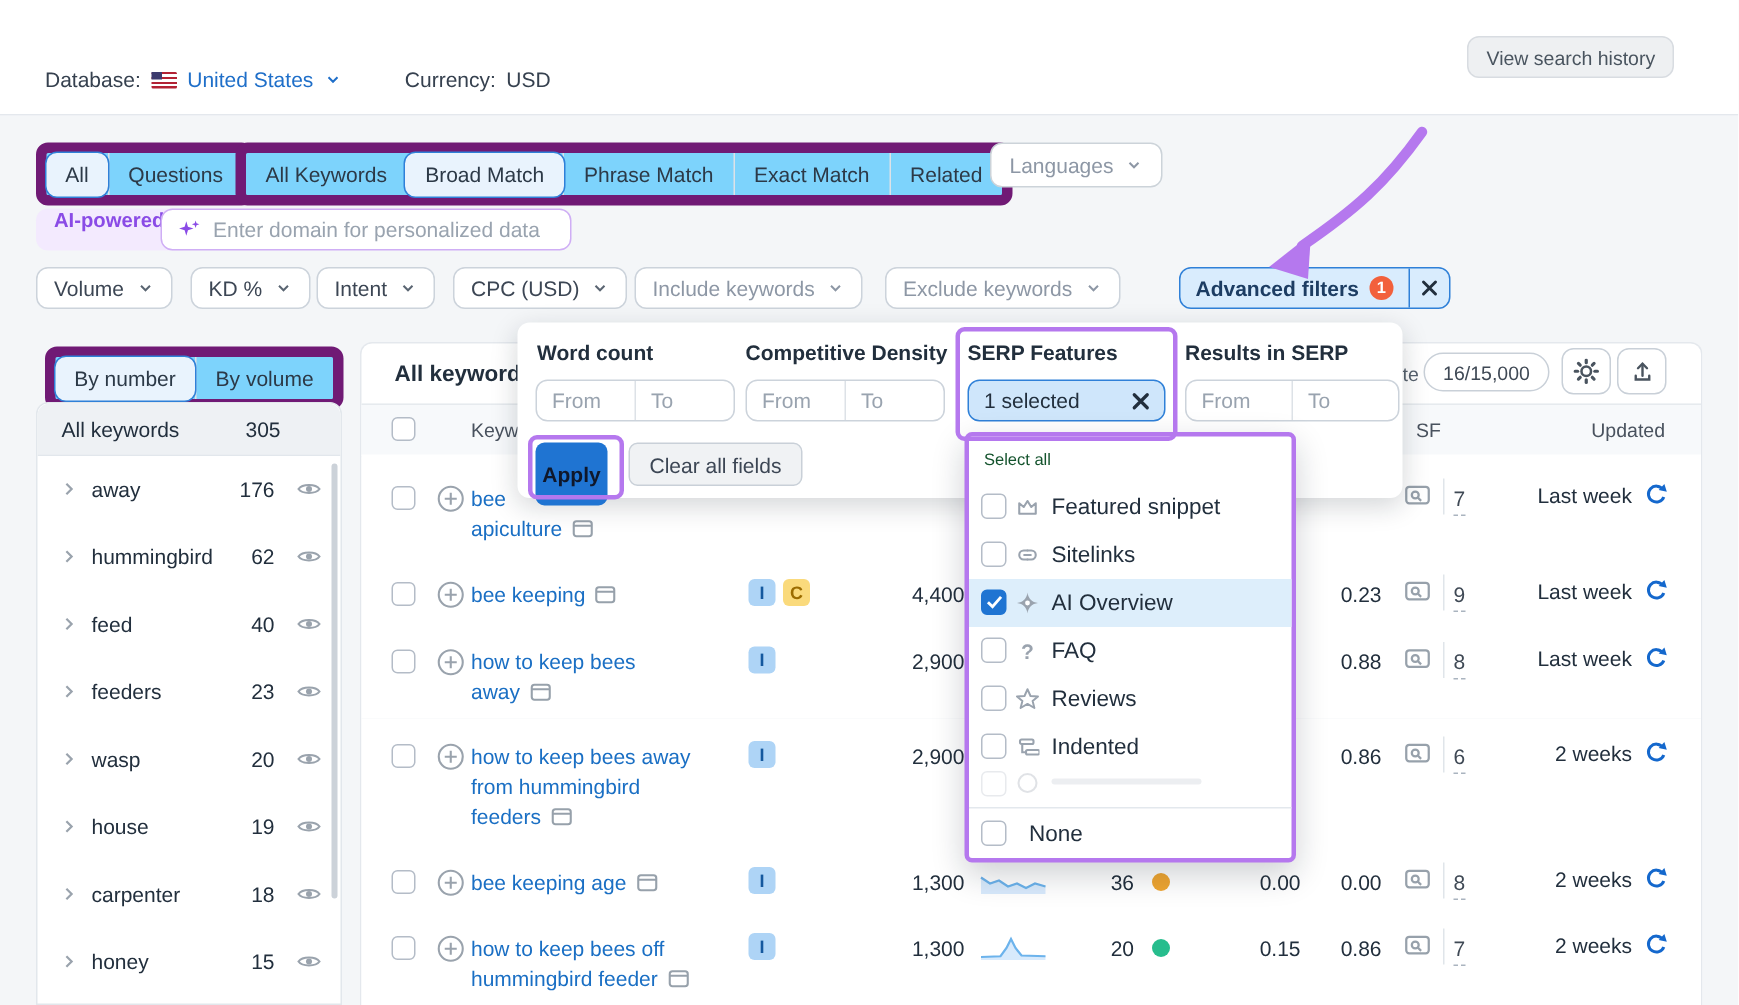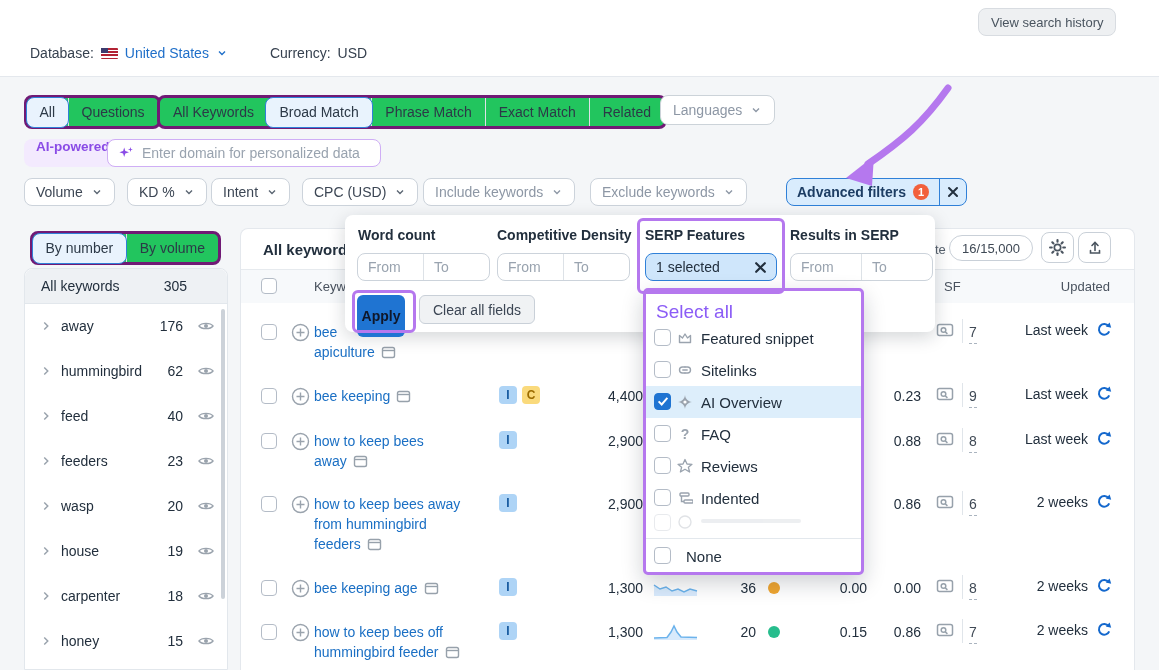--- a/index.html
+++ b/index.html
@@ -14,21 +14,21 @@
   .title .q{color:#98a2b0;font-weight:600;margin-left:8px}
   .sub{left:30px;top:45px;gap:7px;color:#36414f}
   .blue-link{color:#1f6fc9}
   .btn-gray{background:#eef0f2;border:1px solid #d8dce1;border-radius:8px;color:#49545f;
             font-size:13px;padding:0 12px;height:26px;display:flex;align-items:center}
   .flag{width:17px;height:11px;border-radius:1px;position:relative;flex:none;
         background:repeating-linear-gradient(180deg,#b22234 0 1.6px,#fff 1.6px 3.2px)}
   .flag i{position:absolute;left:0;top:0;width:7px;height:5px;background:#3c3b6e}
 
   
-  .tabgrp{background:#22c55e;border:3px solid #701a75;border-radius:8px;display:flex;height:28px}
+  .tabgrp{background:#7dd3fc;border:7px solid #701a75;border-radius:8px;display:flex;height:28px}
   .tab{padding:0 13px;display:flex;align-items:center;font-size:14px;color:#2c3947;
        border-left:1px solid #dde2e7;white-space:nowrap}
   .tab:first-child{border-left:none}
   .tab.sel{border:1.5px solid #2f80d8;border-radius:8px;background:#e9f3fd;margin:-1.5px;z-index:2}
   .langs{background:#fff;border:1px solid #ccd3d9;border-radius:8px;height:28px;padding:0 12px;
          gap:8px;color:#8d97a5}
 
   
   .ai-badge{left:24px;top:139px;height:28px;padding:0 12px;background:#f3eafe;color:#8a4be6;
             font-weight:600;font-size:13.5px;border-radius:8px 0 0 8px;display:flex;align-items:flex-start}
@@ -127,21 +127,21 @@
           <i></i>
         </span>
       <span class="blue-link">United States</span>
       <svg width="12" height="12" viewBox="0 0 16 16">
           <polyline points="4,6 8,10 12,6" fill="none" stroke="#1f6fc9" stroke-width="1.8"></polyline>
         </svg>
       <span style="width:28px"></span>
       <span>Currency:</span>
       <span>USD</span>
     </div>
-    <div class="abs btn-gray" style="left:978px;top:8px">
+    <div class="abs btn-gray" style="left:978px;top:24px">
       <span>View search history</span>
     </div>
   </div>
 
   <div class="abs tabgrp" style="left:24px;top:95px">
     <div class="tab sel">All</div>
     <div class="tab">Questions</div>
   </div>
   <div class="abs tabgrp" style="left:157px;top:95px">
     <div class="tab">All Keywords</div>
@@ -624,21 +624,21 @@
     </div>
     <div class="btn-apply">
         <span>Apply</span>
       </div>
     <div class="btn-clear">
         <span>Clear all fields</span>
       </div>
   </div>
 
   <div class="abs sdrop">
-    <span class="abs blue-link" style="left:10px;top:10px;font-size:19px;color:#8b5cf6">Select all</span>
+    <span class="abs blue-link" style="left:10px;top:10px;font-size:11px;color:#14532d">Select all</span>
 
     <div class="sopt" style="top:63px">
       <div class="cb"></div>
       <span class="oicon">
           <svg width="16" height="16" viewBox="0 0 16 16">
             <g fill="none" stroke="#9aa3ae" stroke-width="1.4" stroke-linecap="round">
               <path d="M8 5 H5.5 A3 3 0 0 0 5.5 11 H8"></path>
               <path d="M8 5 H10.5 A3 3 0 0 1 10.5 11 H8"></path>
               <path d="M5.8 8 H10.2"></path>
             </g>

